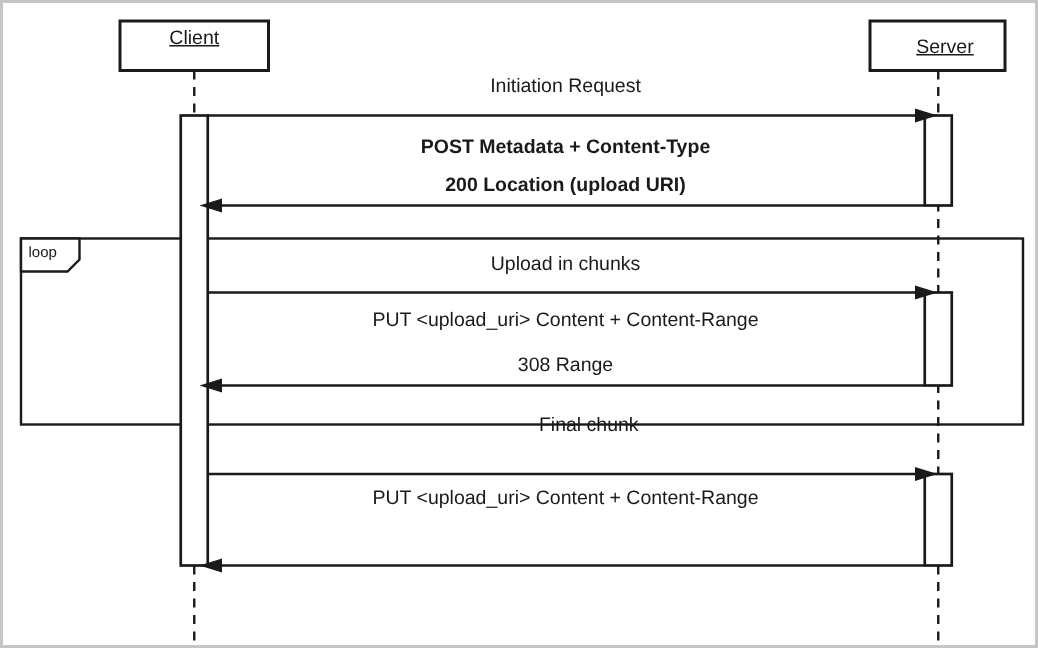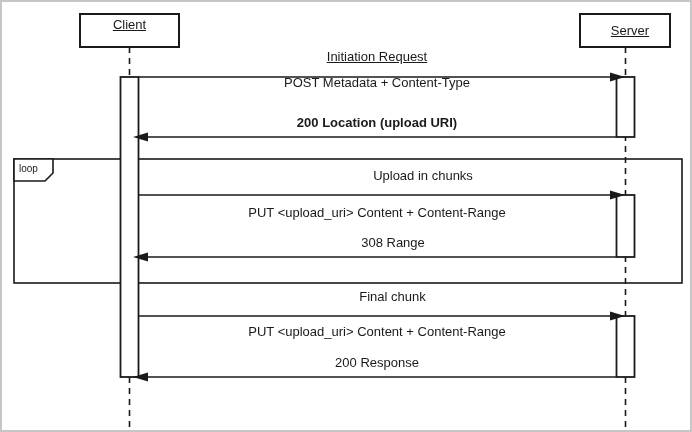--- a/index.html
+++ b/index.html
@@ -73,25 +73,24 @@
 
     <line x1="614" y1="375" x2="144" y2="375" stroke="#1a1a1a" stroke-width="1.7"></line>
     <polygon points="131,375 146,370.4 146,379.6" fill="#1a1a1a"></polygon>
   </svg>
 
   <div class="lbl actor-label" style="left:78px;top:12px;width:99px;height:21px;">Client</div>
   <div class="lbl actor-label" style="left:578px;top:12px;width:100px;height:33px;">Server</div>
 
   <div class="lbl loop-label" style="left:17px;top:160px;">loop</div>
 
-  <div class="lbl msg" style="top:47px;text-decoration:underline;">Initiation Request</div>
-  <div class="lbl msg" style="top:73px;">POST Metadata + Content-Type</div>
+  <div class="lbl msg" style="top:47px;">Initiation Request</div>
+  <div class="lbl msg" style="top:88px;font-weight:bold;">POST Metadata + Content-Type</div>
   <div class="lbl msg" style="top:113px;font-weight:bold;">200 Location (upload URI)</div>
 
-  <div class="lbl msg" style="top:166px;margin-left:46px;">Upload in chunks</div>
+  <div class="lbl msg" style="top:166px;">Upload in chunks</div>
   <div class="lbl msg" style="top:203px;">PUT &lt;upload_uri&gt; Content + Content-Range</div>
-  <div class="lbl msg" style="top:233px;margin-left:16px;">308 Range</div>
+  <div class="lbl msg" style="top:233px;">308 Range</div>
 
-  <div class="lbl msg" style="top:287px;padding-left:31px;">Final chunk</div>
+  <div class="lbl msg" style="top:273px;padding-left:31px;">Final chunk</div>
   <div class="lbl msg" style="top:322px;">PUT &lt;upload_uri&gt; Content + Content-Range</div>
-  <div class="lbl msg" style="top:353px;">200 Response</div>
 
 </div>
 
 </body></html>

